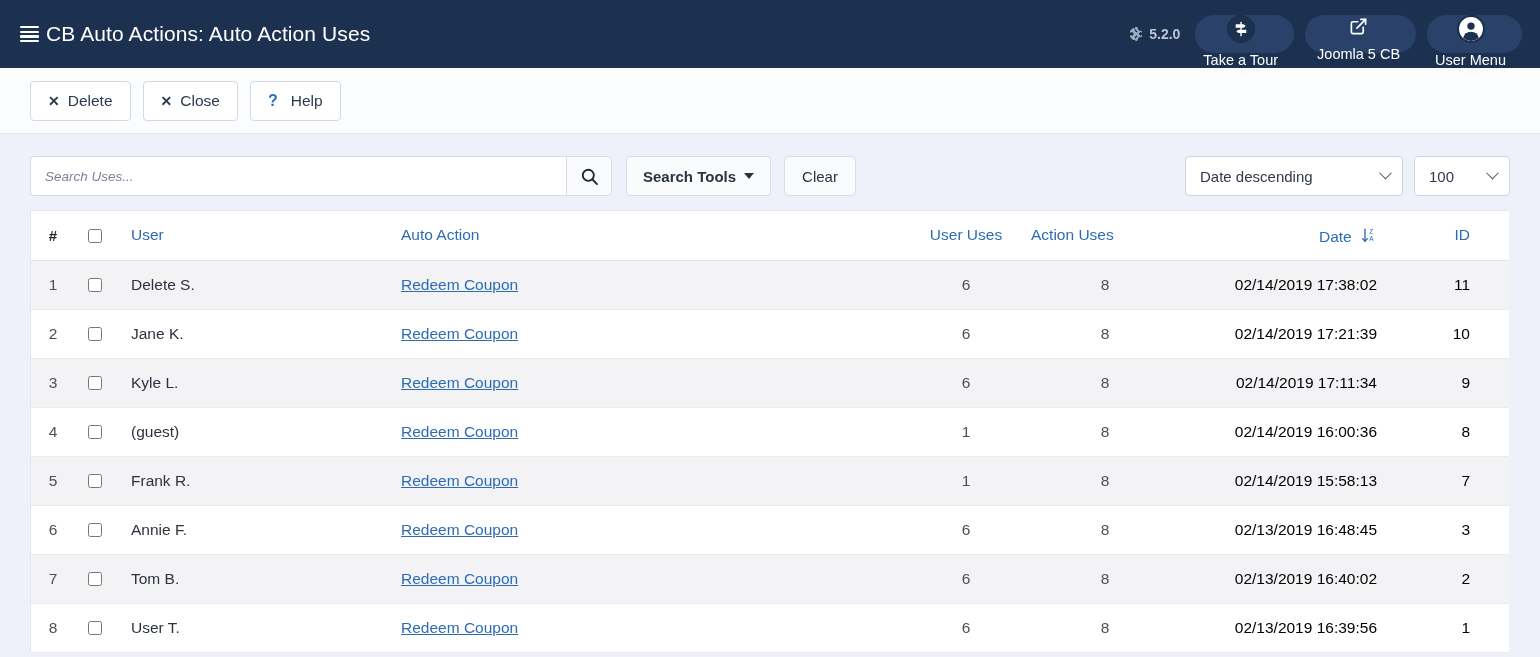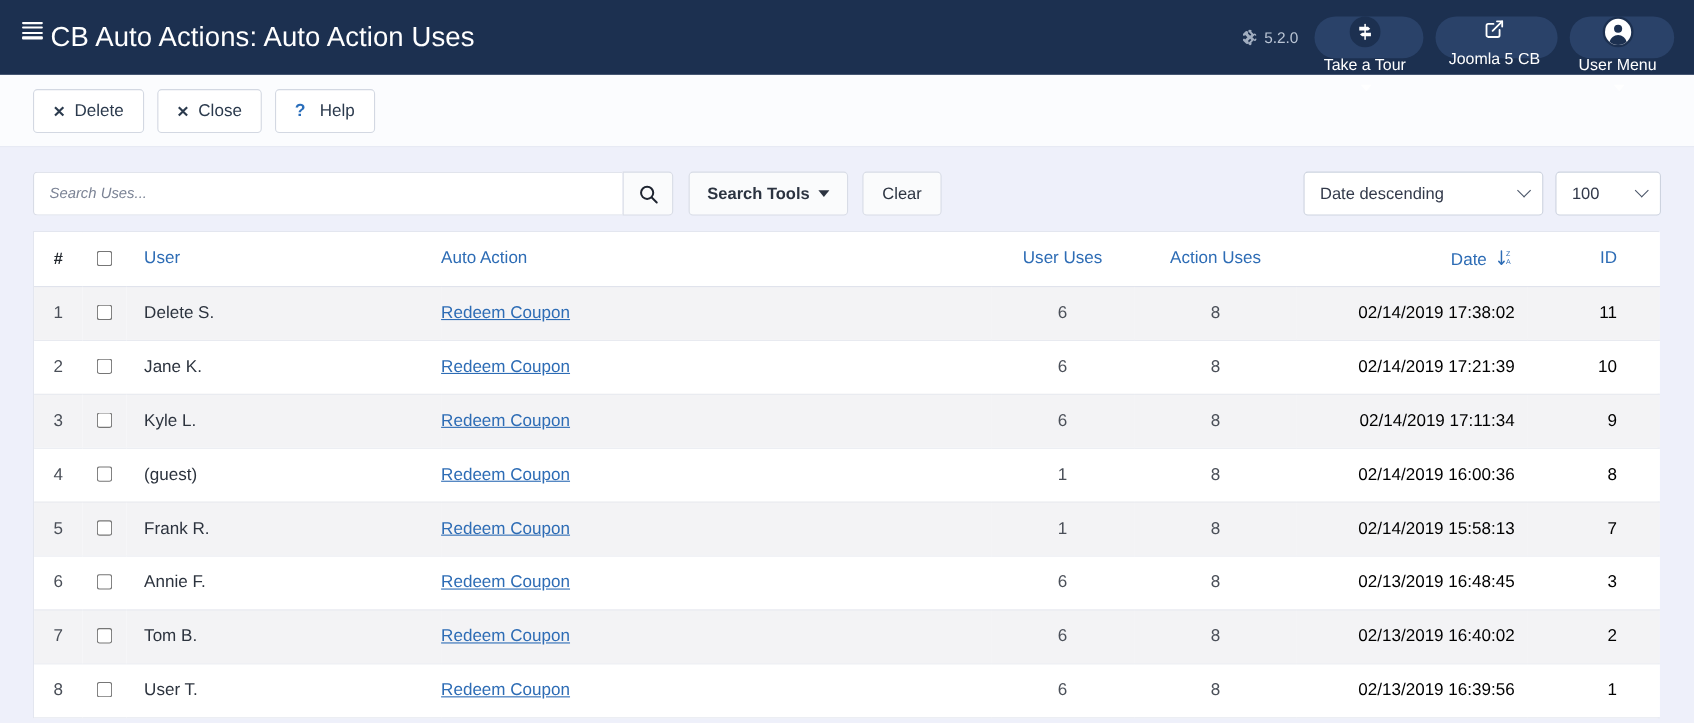--- a/index.html
+++ b/index.html
@@ -16,23 +16,24 @@
   .topbar {
     height: 68px;
     background: #1c3050;
     display: flex;
     align-items: center;
     padding: 0 18px 0 20px;
     position: relative;
   }
   .topbar-title {
     display: flex;
+    align-items: center;
     gap: 2px;
     color: #ffffff;
-    font-size: 25px;
+    font-size: 21px;
     letter-spacing: .1px;
     white-space: nowrap;
   }
   .hamburger-icon {
     display: inline-block;
     width: 19px; height: 16px;
     margin-right: 5px;
     position: relative;
     flex: 0 0 auto;
   }
@@ -48,20 +49,21 @@
   .topbar-right {
     margin-left: auto;
     display: flex;
     align-items: center;
     gap: 11px;
   }
   .version-badge {
     display: flex; align-items: center; gap: 5px;
     color: #b9c4d4; font-size: 14px;
     margin-right: 4px;
+    font-weight: bold;
   }
   .joomla-glyph {
     width: 15px; height: 15px; display: block;
     opacity: .85;
   }
   .pill {
     display: flex; align-items: center; gap: 9px;
     height: 38px;
     padding: 0 16px 0 8px;
     border-radius: 19px;
@@ -243,21 +245,21 @@
   table.uses-table thead th.hash-col { color: #24292f; font-weight: bold; font-size: 15px; }
   table.uses-table tbody tr { border-bottom: 1px solid #e8eaf0; }
   table.uses-table tbody tr.odd { background: #f3f3f5; }
   table.uses-table tbody tr.even { background: #ffffff; }
   td.num-cell, th.num-col { text-align: center; color: #4a4f58; }
   .col-hash   { width: 44px;  text-align: center; }
   .col-check  { width: 40px;  text-align: center; }
   .col-user   { width: 286px; text-align: left; padding-left: 16px !important; }
   .col-action { width: 500px; text-align: left; padding-left: 0px !important; }
   .col-uuses  { width: 130px; text-align: center; }
-  .col-auses  { width: 148px; text-align: center; }
+  .col-auses  { width: 148px; text-align: left; }
   .col-date   { width: 210px; text-align: right; padding-right: 12px !important; }
   .col-id     { width: 120px; text-align: right; padding-right: 39px !important; }
 
   td.col-user, td.col-action { color: #2c333e; }
   td.col-hash { color: #4a4f58; }
   a.action-link {
     color: #2d6cb5;
     text-decoration: underline;
     cursor: pointer;
   }

